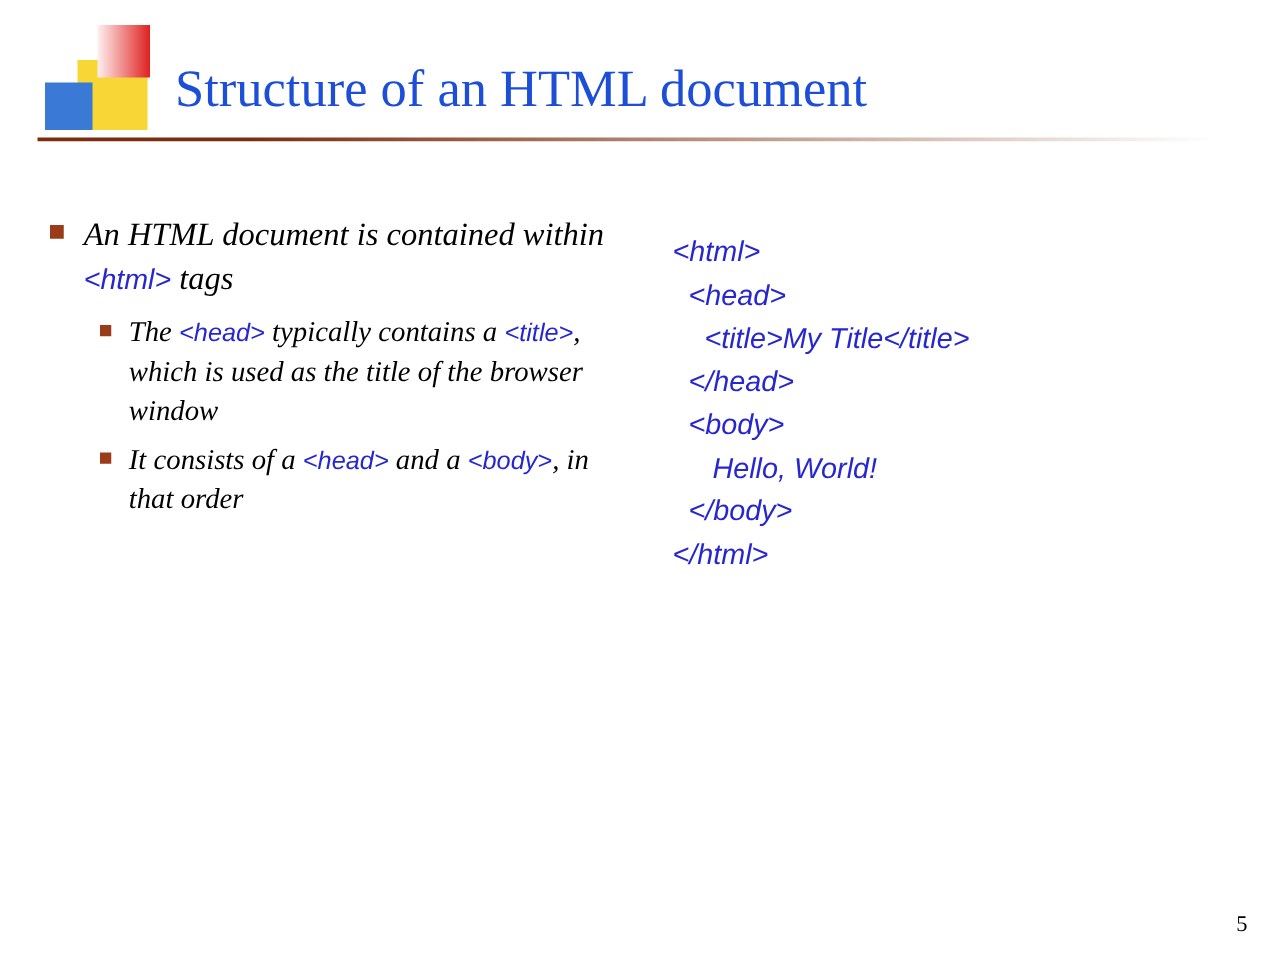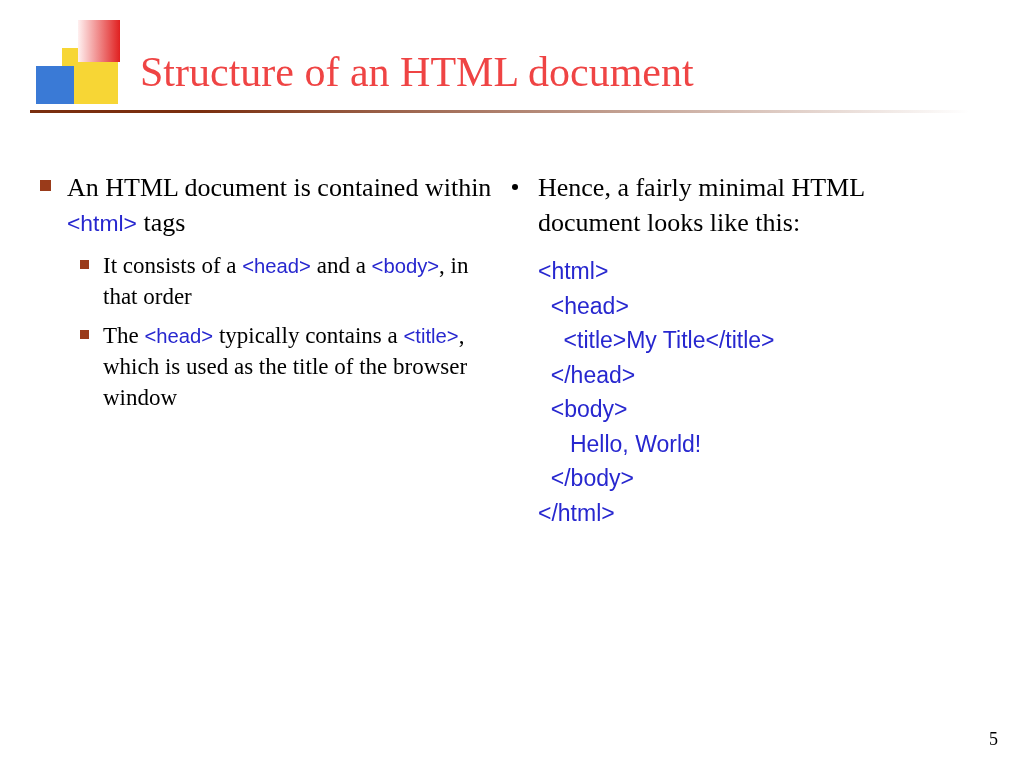--- a/index.html
+++ b/index.html
@@ -42,36 +42,37 @@
     width: 38px;
     height: 38px;
     background: #3a7ad6;
   }
   .title {
     position: absolute;
     top: 48px;
     left: 140px;
     font-size: 42px;
     font-weight: normal;
-    color: #ef4444;
+    color: #1d4ed8;
   }
   .rule {
     position: absolute;
     top: 110px;
     left: 30px;
     width: 940px;
     height: 3px;
     background: linear-gradient(to right, #7a2e0e 0%, #7a2e0e 18%, rgba(122,46,14,0) 100%);
   }
   .content {
     position: absolute;
     top: 170px;
     left: 40px;
     width: 944px;
     display: flex;
+    font-style: italic;
   }
   .col {
     width: 472px;
     padding-right: 20px;
   }
   .bullet-l1 {
     display: flex;
     margin-bottom: 10px;
   }
   .bullet-l1 .marker {
@@ -148,36 +149,32 @@
   <div class="col">
     <div class="bullet-l1">
       <div class="marker"></div>
       <div class="text">
         <span>An HTML document is contained within </span><span class="tag">&lt;html&gt;</span><span> tags</span>
       </div>
     </div>
     <div class="bullet-l2">
       <div class="marker"></div>
       <div class="text">
-        <span>It consists of a </span><span class="tag">&lt;head&gt;</span><span> and a </span><span class="tag">&lt;body&gt;</span><span>, in that order</span>
+        <span>The </span><span class="tag">&lt;head&gt;</span><span> typically contains a </span><span class="tag">&lt;title&gt;</span><span>, which is used as the title of the browser window</span>
       </div>
     </div>
     <div class="bullet-l2">
       <div class="marker"></div>
       <div class="text">
-        <span>The </span><span class="tag">&lt;head&gt;</span><span> typically contains a </span><span class="tag">&lt;title&gt;</span><span>, which is used as the title of the browser window</span>
+        <span>It consists of a </span><span class="tag">&lt;head&gt;</span><span> and a </span><span class="tag">&lt;body&gt;</span><span>, in that order</span>
       </div>
     </div>
   </div>
 
   <div class="col">
-    <div class="bullet-l1">
-      <div class="dot-marker"></div>
-      <div class="text">Hence, a fairly minimal HTML document looks like this:</div>
-    </div>
     <div class="code-block">&lt;html&gt;
   &lt;head&gt;
     &lt;title&gt;My Title&lt;/title&gt;
   &lt;/head&gt;
   &lt;body&gt;
      Hello, World!
   &lt;/body&gt;
 &lt;/html&gt;</div>
   </div>
 </div>

